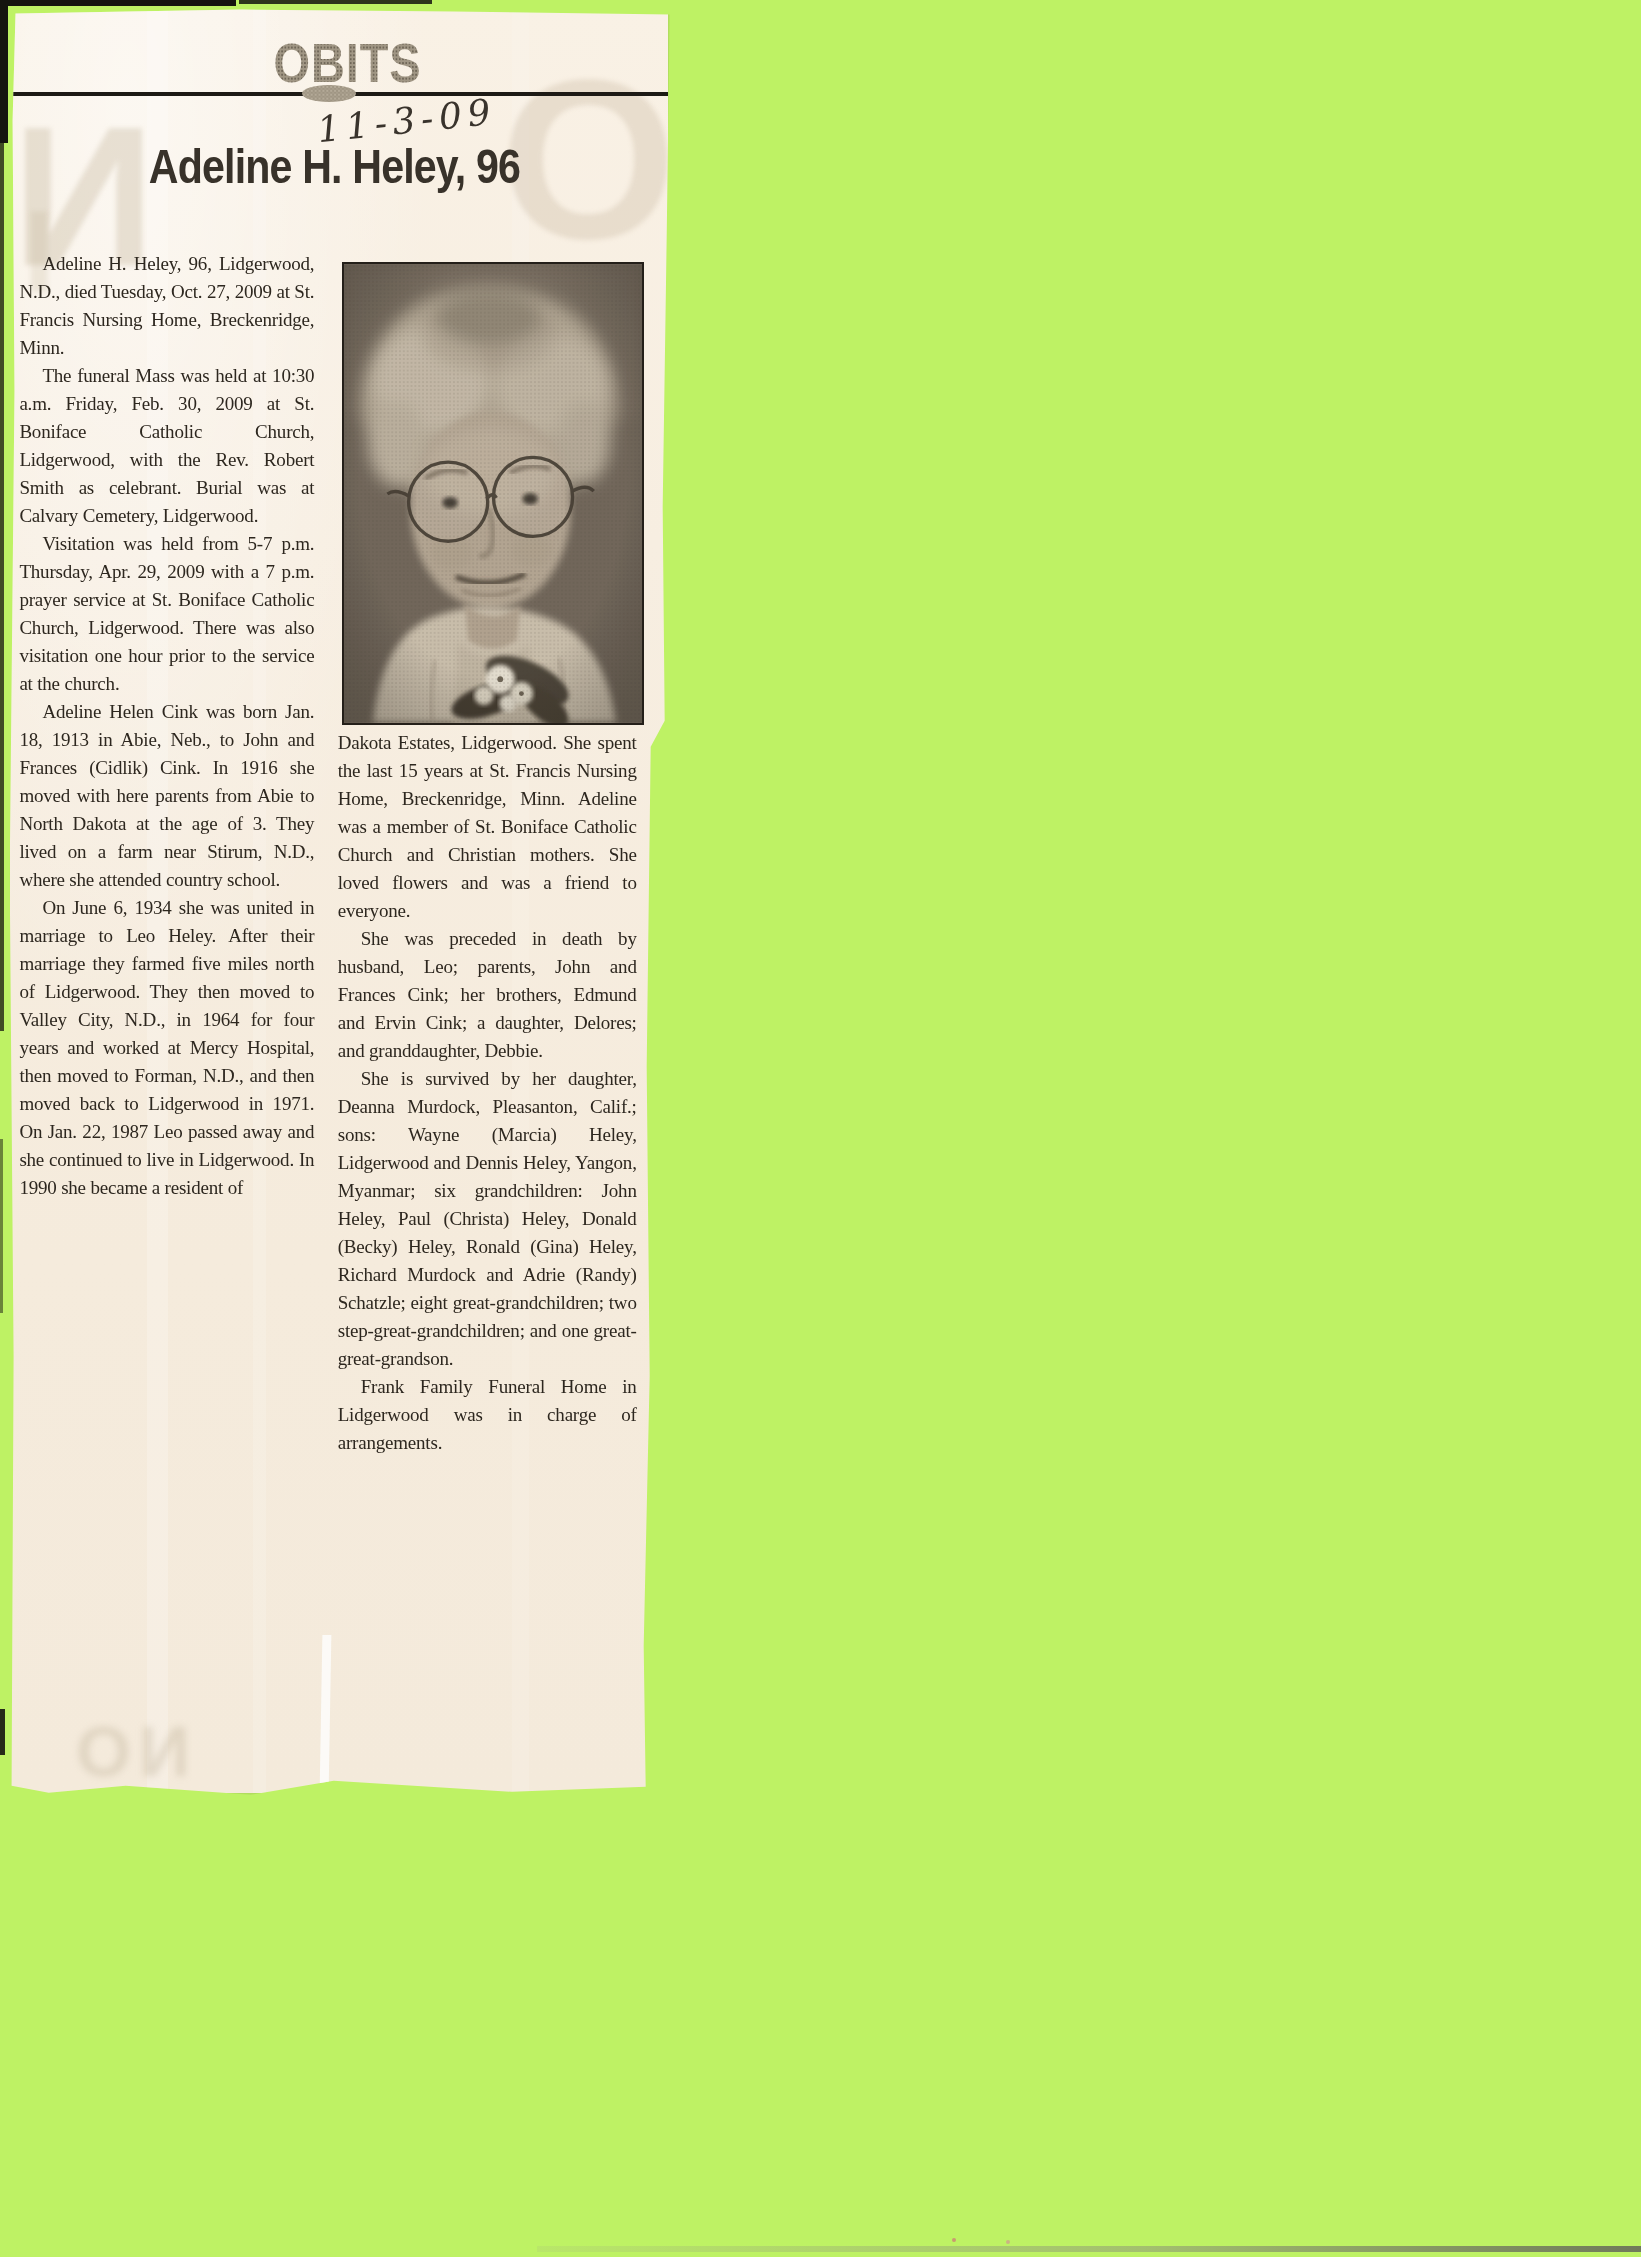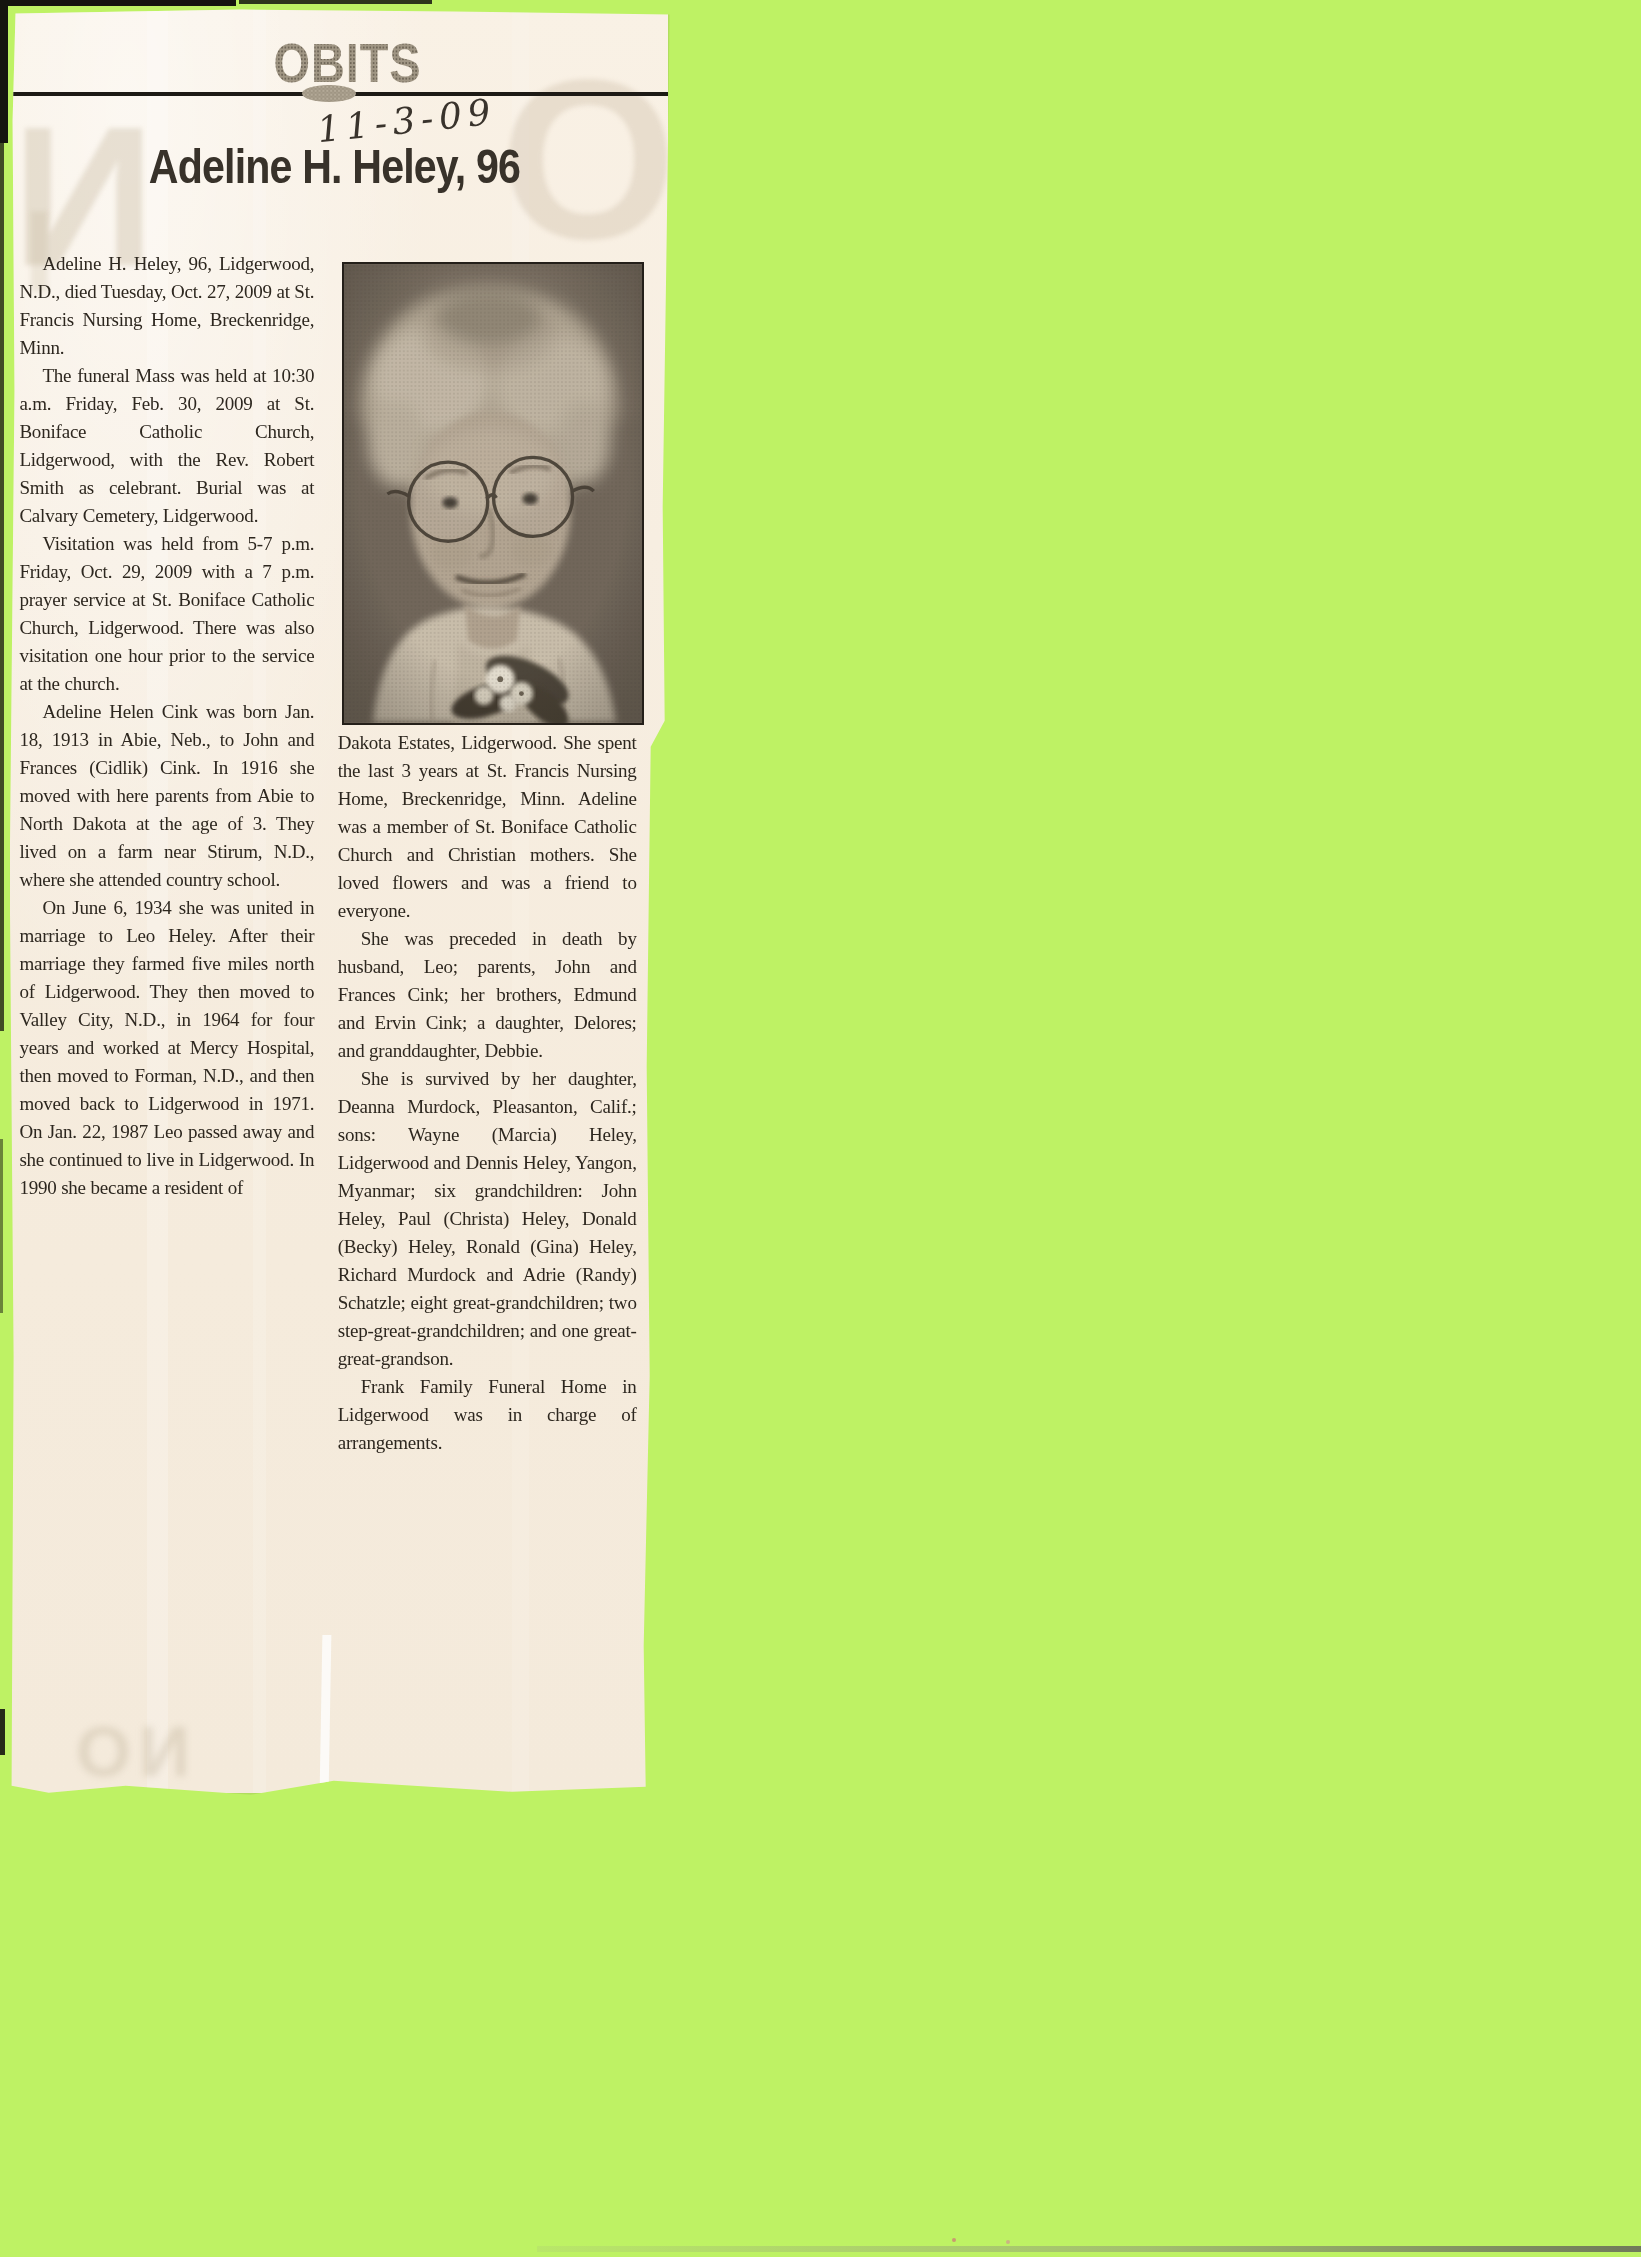--- a/index.html
+++ b/index.html
@@ -98,21 +98,21 @@
     <div class="obits">OBITS</div>
     <div class="rule">
       <div class="ornament"></div>
     </div>
     <div class="handwritten">11-3-09</div>
     <h1 class="headline">Adeline H. Heley, 96</h1>
 
     <div class="col col-left">
       <p class="indent">Adeline H. Heley, 96, Lidgerwood, N.D., died Tuesday, Oct. 27, 2009 at St. Francis Nursing Home, Breckenridge, Minn.</p>
       <p class="indent">The funeral Mass was held at 10:30 a.m. Friday, Feb. 30, 2009 at St. Boniface Catholic Church, Lidgerwood, with the Rev. Robert Smith as celebrant. Burial was at Calvary Cemetery, Lidgerwood.</p>
-      <p class="indent">Visitation was held from 5-7 p.m. Friday, Oct. 29, 2009 with a 7 p.m. prayer service at St. Boniface Catholic Church, Lidgerwood. There was also visitation one hour prior to the service at the church.</p>
+      <p class="indent">Visitation was held from 5-7 p.m. Thursday, Apr. 29, 2009 with a 7 p.m. prayer service at St. Boniface Catholic Church, Lidgerwood. There was also visitation one hour prior to the service at the church.</p>
       <p class="indent">Adeline Helen Cink was born Jan. 18, 1913 in Abie, Neb., to John and Frances (Cidlik) Cink. In 1916 she moved with here parents from Abie to North Dakota at the age of 3. They lived on a farm near Stirum, N.D., where she attended country school.</p>
       <p class="indent">On June 6, 1934 she was united in marriage to Leo Heley. After their marriage they farmed five miles north of Lidgerwood. They then moved to Valley City, N.D., in 1964 for four years and worked at Mercy Hospital, then moved to Forman, N.D., and then moved back to Lidgerwood in 1971. On Jan. 22, 1987 Leo passed away and she continued to live in Lidgerwood. In 1990 she became a resident of</p>
     </div>
 
     <figure class="photo" aria-label="Black-and-white halftone portrait of an elderly woman with glasses, curly white hair and a flower corsage">
       <svg width="298" height="459" viewBox="0 0 309 475" xmlns="http://www.w3.org/2000/svg">
         <defs>
           <filter id="b8">
               <feGaussianBlur stdDeviation="8"></feGaussianBlur>
             </filter>
@@ -185,21 +185,21 @@
           <circle cx="184" cy="445" r="2.5" fill="#6b6254"></circle>
         </g>
 
         <rect width="309" height="475" fill="url(#ht)" opacity="0.14"></rect>
         <rect width="309" height="475" fill="url(#vig)"></rect>
         <rect width="309" height="475" fill="#8a7a5e" opacity="0.07"></rect>
       </svg>
     </figure>
 
     <div class="col col-right">
-      <p>Dakota Estates, Lidgerwood. She spent the last 3 years at St. Francis Nursing Home, Breckenridge, Minn. Adeline was a member of St. Boniface Catholic Church and Christian mothers. She loved flowers and was a friend to everyone.</p>
+      <p>Dakota Estates, Lidgerwood. She spent the last 15 years at St. Francis Nursing Home, Breckenridge, Minn. Adeline was a member of St. Boniface Catholic Church and Christian mothers. She loved flowers and was a friend to everyone.</p>
       <p class="indent">She was preceded in death by husband, Leo; parents, John and Frances Cink; her brothers, Edmund and Ervin Cink; a daughter, Delores; and granddaughter, Debbie.</p>
       <p class="indent">She is survived by her daughter, Deanna Murdock, Pleasanton, Calif.; sons: Wayne (Marcia) Heley, Lidgerwood and Dennis Heley, Yangon, Myanmar; six grandchildren: John Heley, Paul (Christa) Heley, Donald (Becky) Heley, Ronald (Gina) Heley, Richard Murdock and Adrie (Randy) Schatzle; eight great-grandchildren; two step-great-grandchildren; and one great-great-grandson.</p>
       <p class="indent">Frank Family Funeral Home in Lidgerwood was in charge of arrangements.</p>
     </div>
 
     <div class="slit"></div>
   </div>
 </div>
 
 

